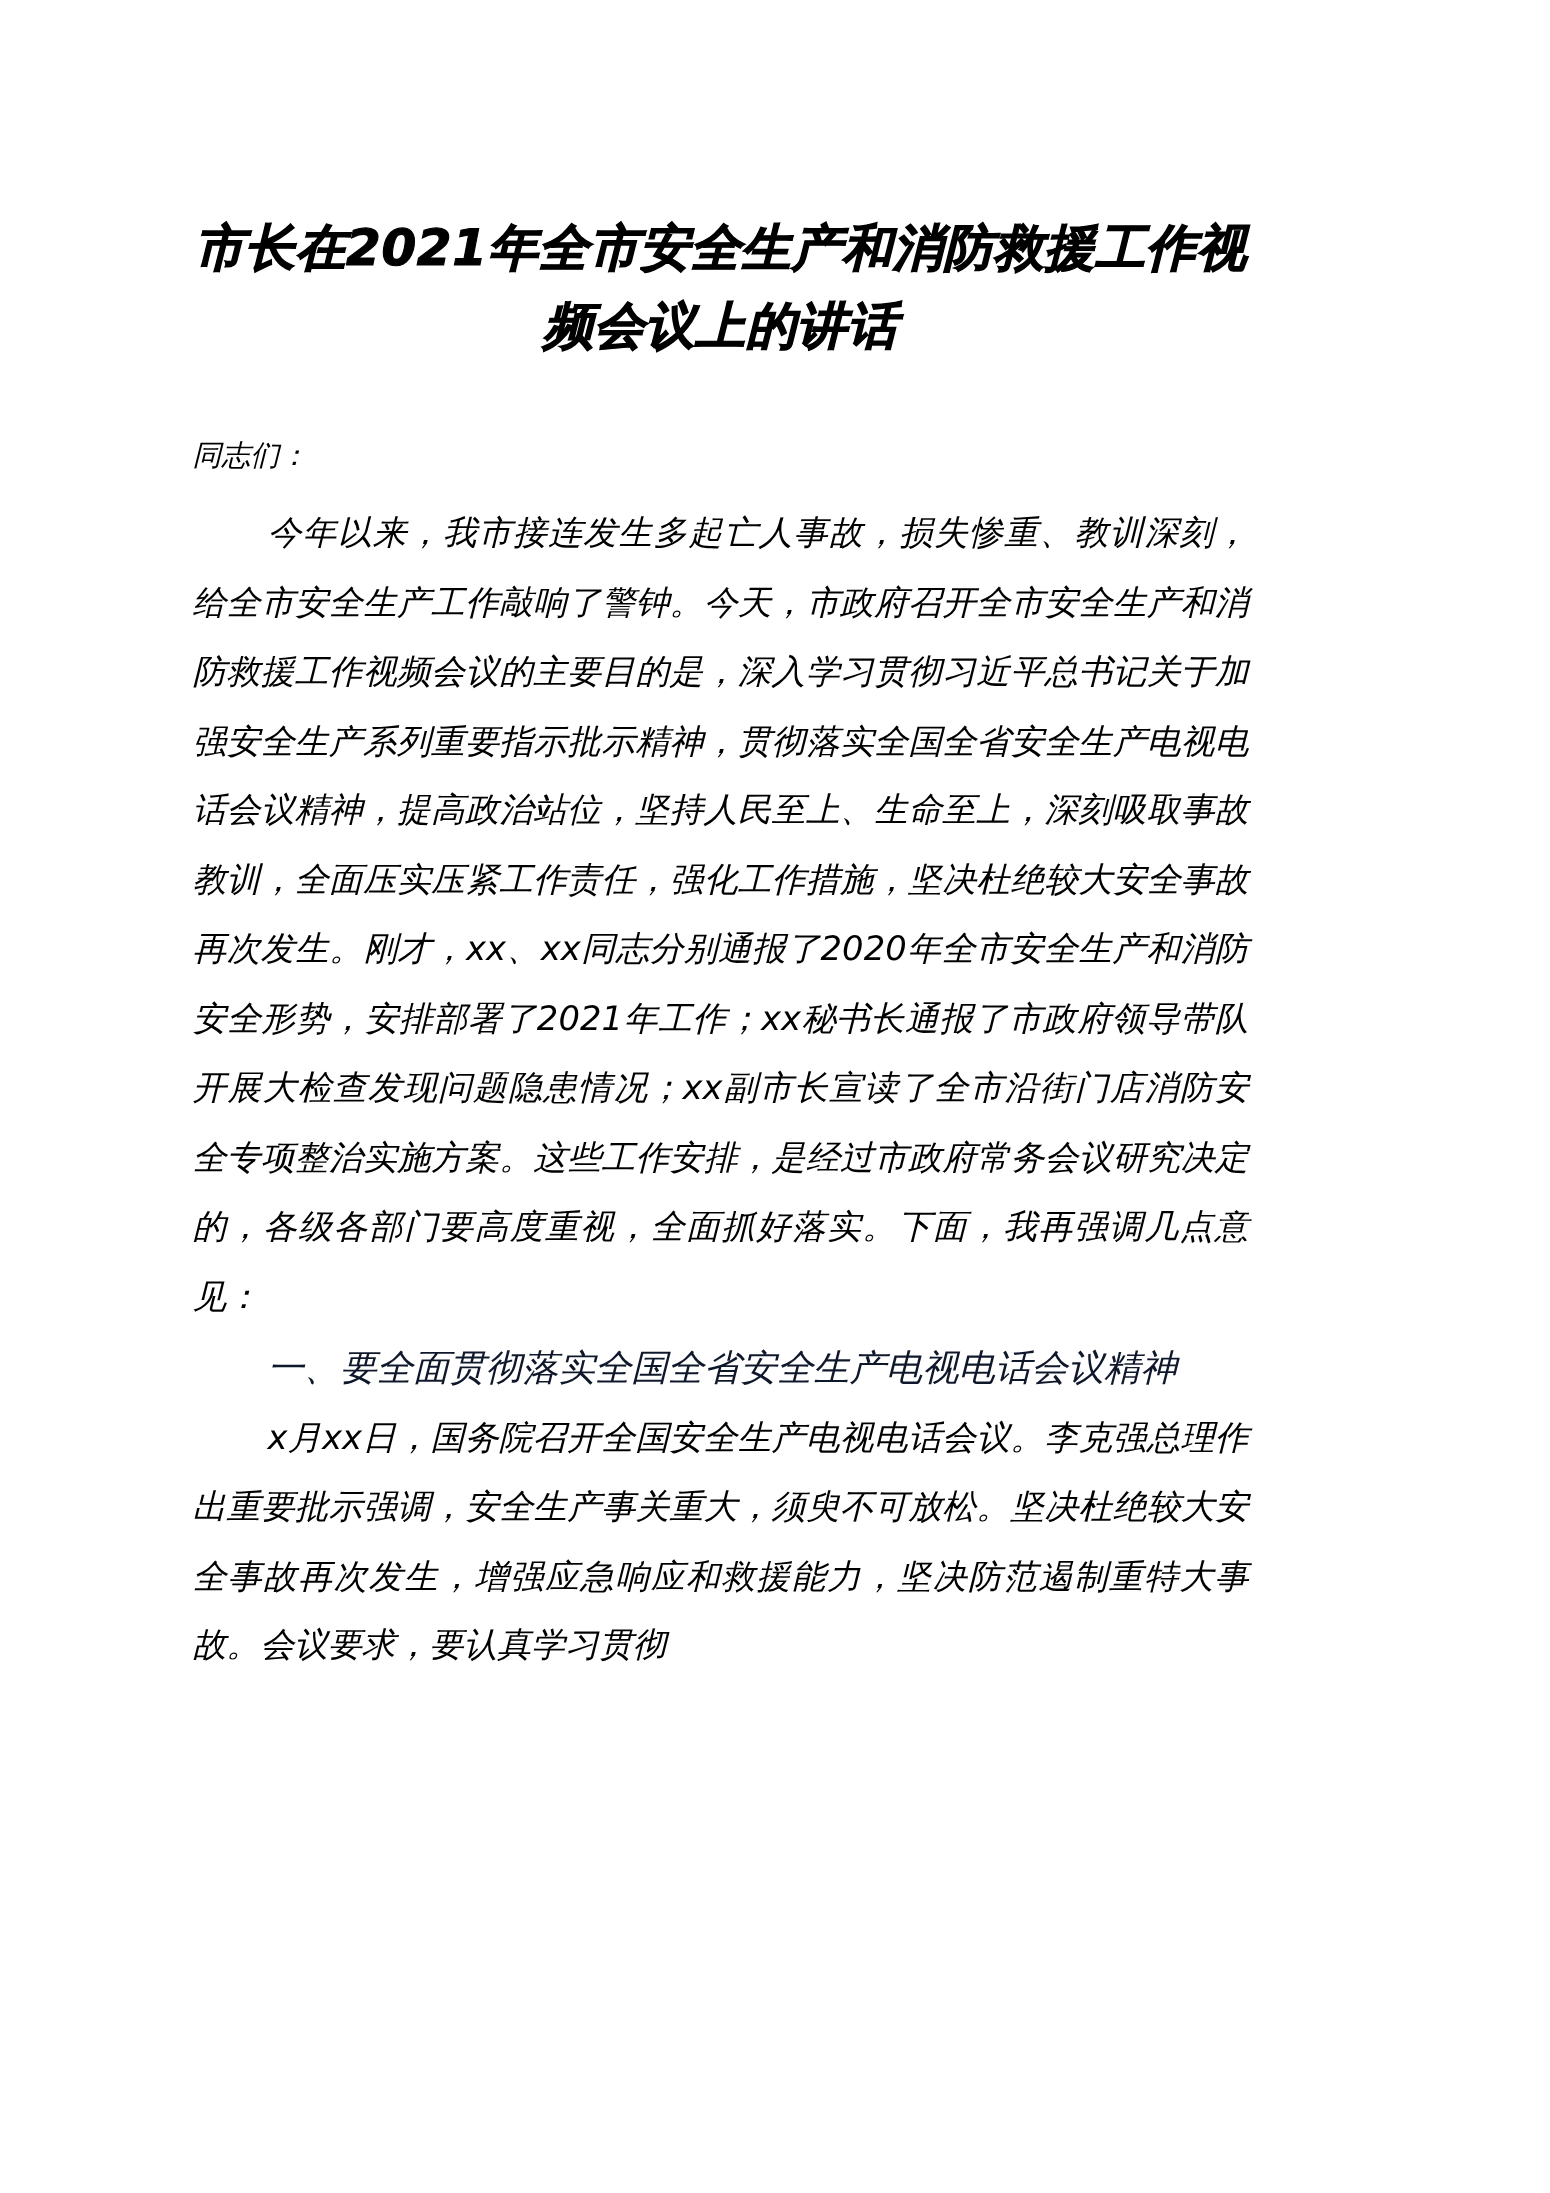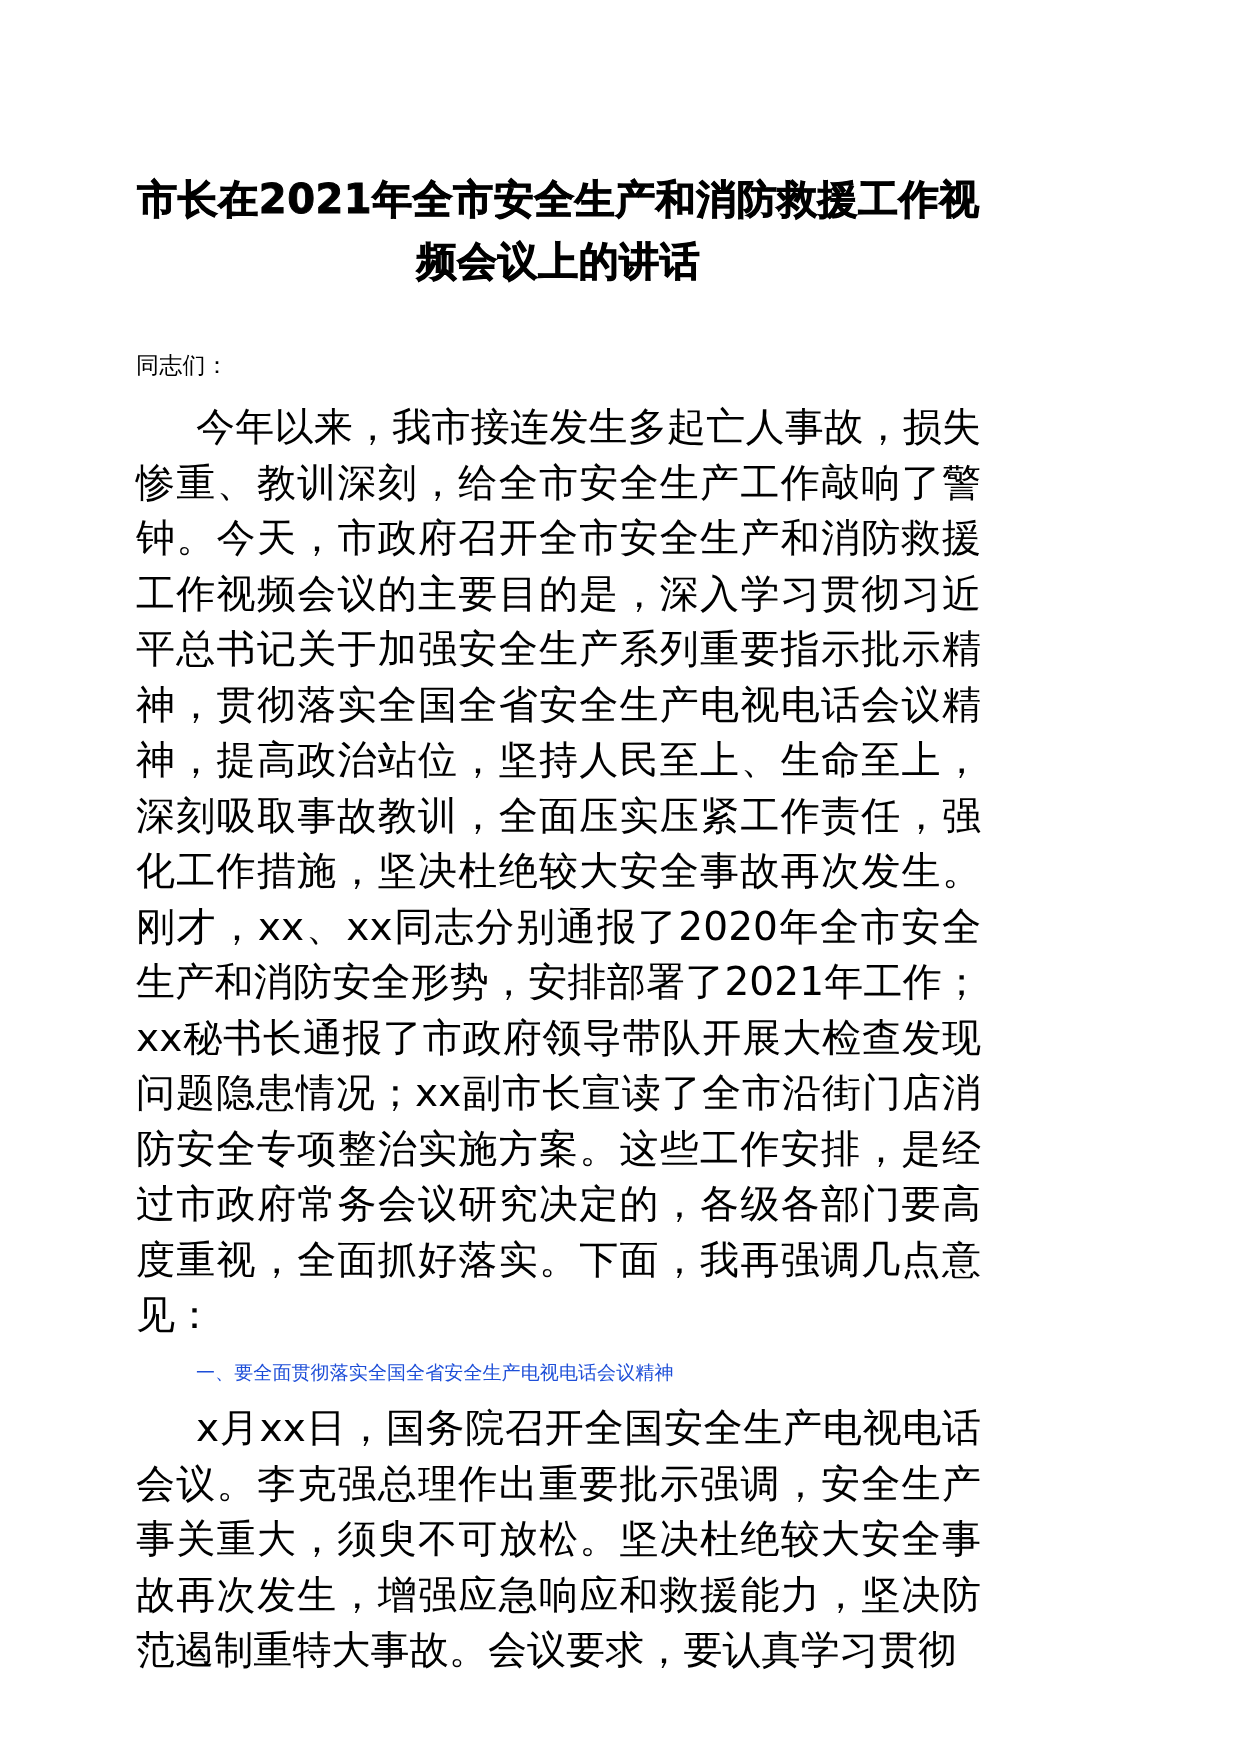--- a/index.html
+++ b/index.html
@@ -14,23 +14,24 @@
   .page {
     position: relative;
     width: 1240px;
     height: 1754px;
     background: #ffffff;
     overflow: hidden;
     box-sizing: border-box;
   }
   .doc-body {
     position: absolute;
-    left: 136px;
+    left: 154px;
     top: 0;
     width: 845px;
+    font-style: italic;
   }
   .doc-title {
     margin: 0;
     padding-top: 168px;
     font-size: 40px;
     line-height: 62px;
     font-weight: 700;
     text-align: center;
     letter-spacing: 0.5px;
     color: #000000;
@@ -41,39 +42,39 @@
     margin: 0;
     padding-top: 46px;
     font-size: 23px;
     line-height: 55px;
     color: #000000;
     letter-spacing: 0.2px;
   }
   .para {
     margin: 0;
     padding-top: 4px;
-    font-size: 39px;
+    font-size: 27px;
     line-height: 55.5px;
     text-align: justify;
     text-justify: inter-character;
     text-indent: 60px;
     color: #000000;
     letter-spacing: 0.1px;
     word-break: break-all;
   }
   .para.first {
     padding-top: 6px;
   }
   .section-heading {
     margin: 0;
     padding-top: 2px;
-    font-size: 19px;
+    font-size: 29px;
     line-height: 55.5px;
     text-indent: 60px;
-    color: #1d4ed8;
+    color: #0f172a;
     letter-spacing: 0.1px;
   }
   .para.tail {
     padding-top: 0px;
   }
 </style>
 </head>
 <body>
 
 <div class="page">

